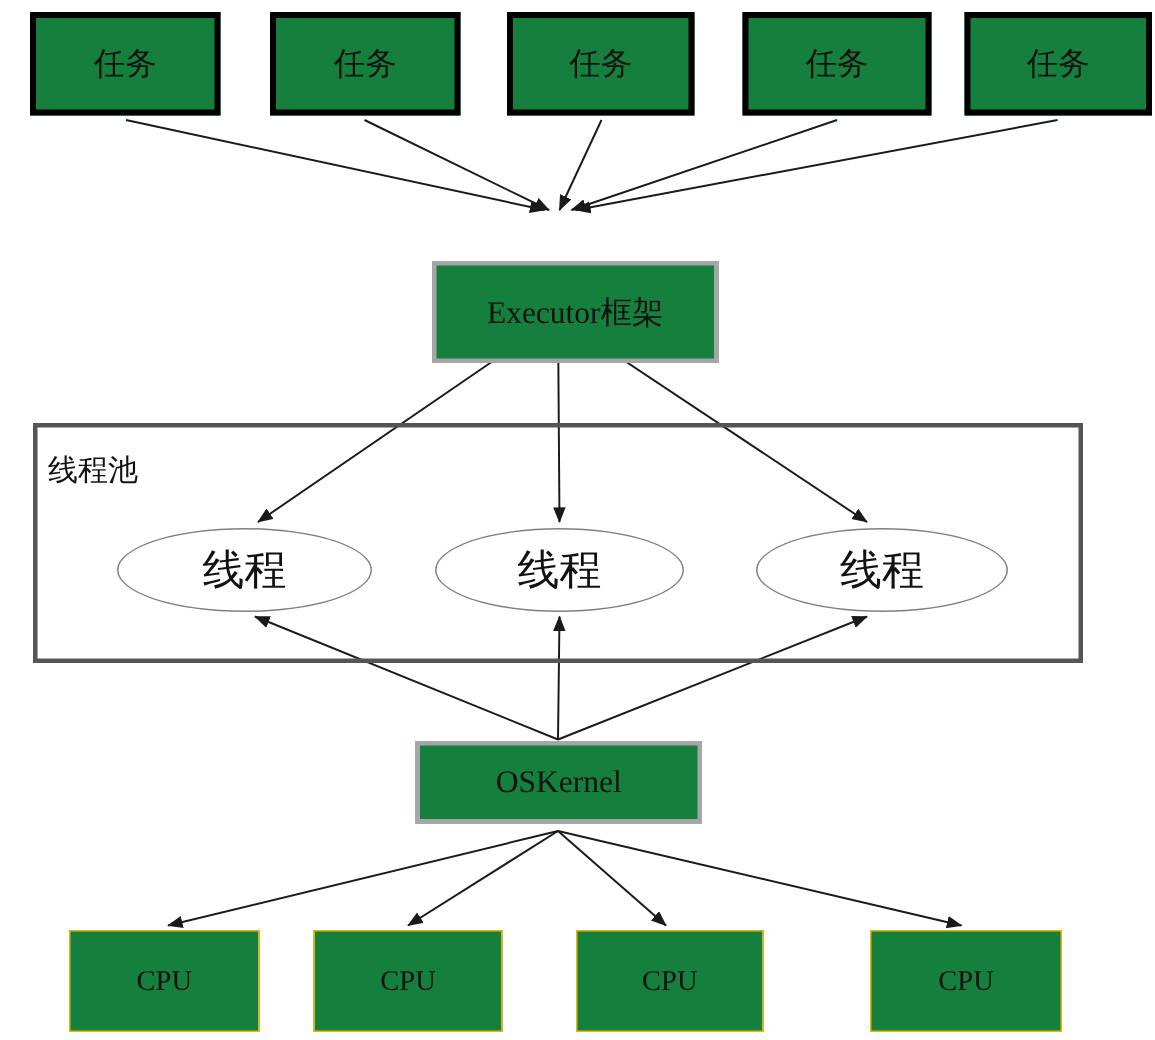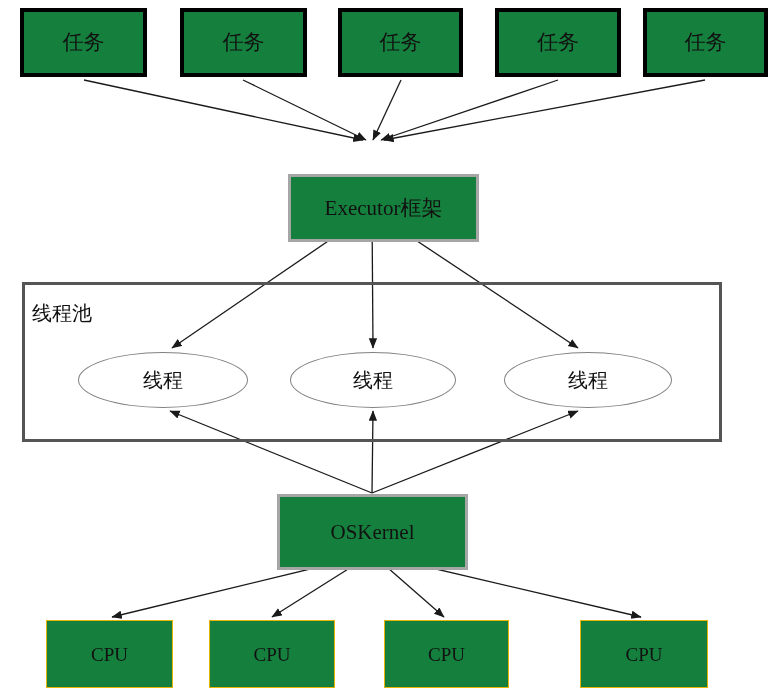--- a/index.html
+++ b/index.html
@@ -64,21 +64,21 @@
   }
   .thread-ellipse {
     position: absolute;
     box-sizing: border-box;
     border: 1.4px solid #808080;
     border-radius: 50%;
     background: #ffffff;
     display: flex;
     align-items: center;
     justify-content: center;
-    font-size: 20px;
+    font-size: 28px;
     color: #111111;
   }
 </style>
 </head>
 <body>
 
 <div id="diagram-root">
 
   <svg id="edges" width="770" height="693" viewBox="0 0 770 693" xmlns="http://www.w3.org/2000/svg">
     <defs>
@@ -113,20 +113,20 @@
 
   <div class="node gray-box" style="left:288px;top:142px;width:191px;height:68px;margin-top:32px;">Executor框架</div>
 
   <div class="pool-box" style="left:22px;top:282px;width:700px;height:160px;"></div>
   <div class="pool-label" style="left:32px;top:300px;text-align:center;">线程池</div>
 
   <div class="thread-ellipse" style="left:78px;top:352px;width:170px;height:56px;">线程</div>
   <div class="thread-ellipse" style="left:290px;top:352px;width:166px;height:56px;">线程</div>
   <div class="thread-ellipse" style="left:504px;top:352px;width:168px;height:56px;">线程</div>
 
-  <div class="node gray-box" style="left:277px;top:494px;width:191px;height:76px;">OSKernel</div>
+  <div class="node gray-box" style="left:277px;top:494px;width:191px;height:55px;">OSKernel</div>
 
   <div class="node cpu-box" style="left:46px;top:620px;width:127px;height:68px;">CPU</div>
   <div class="node cpu-box" style="left:209px;top:620px;width:126px;height:68px;">CPU</div>
   <div class="node cpu-box" style="left:384px;top:620px;width:125px;height:68px;">CPU</div>
   <div class="node cpu-box" style="left:580px;top:620px;width:128px;height:68px;">CPU</div>
 
 </div>
 
 </body></html>

